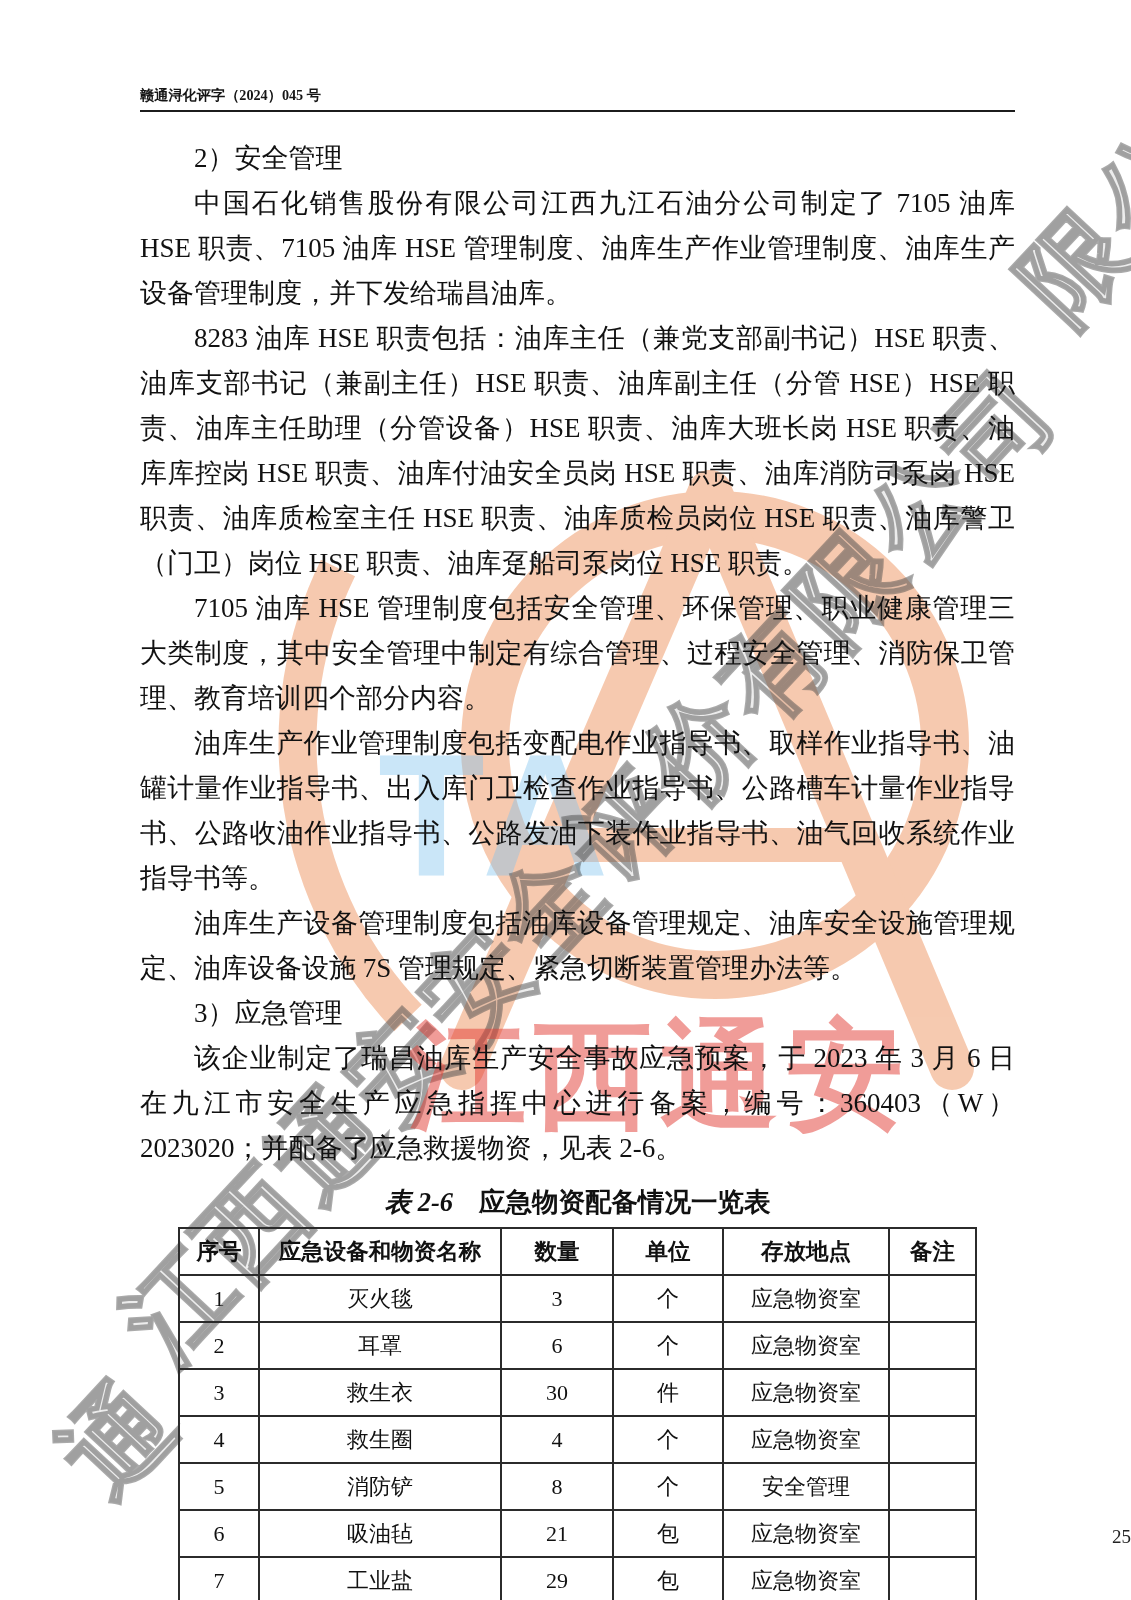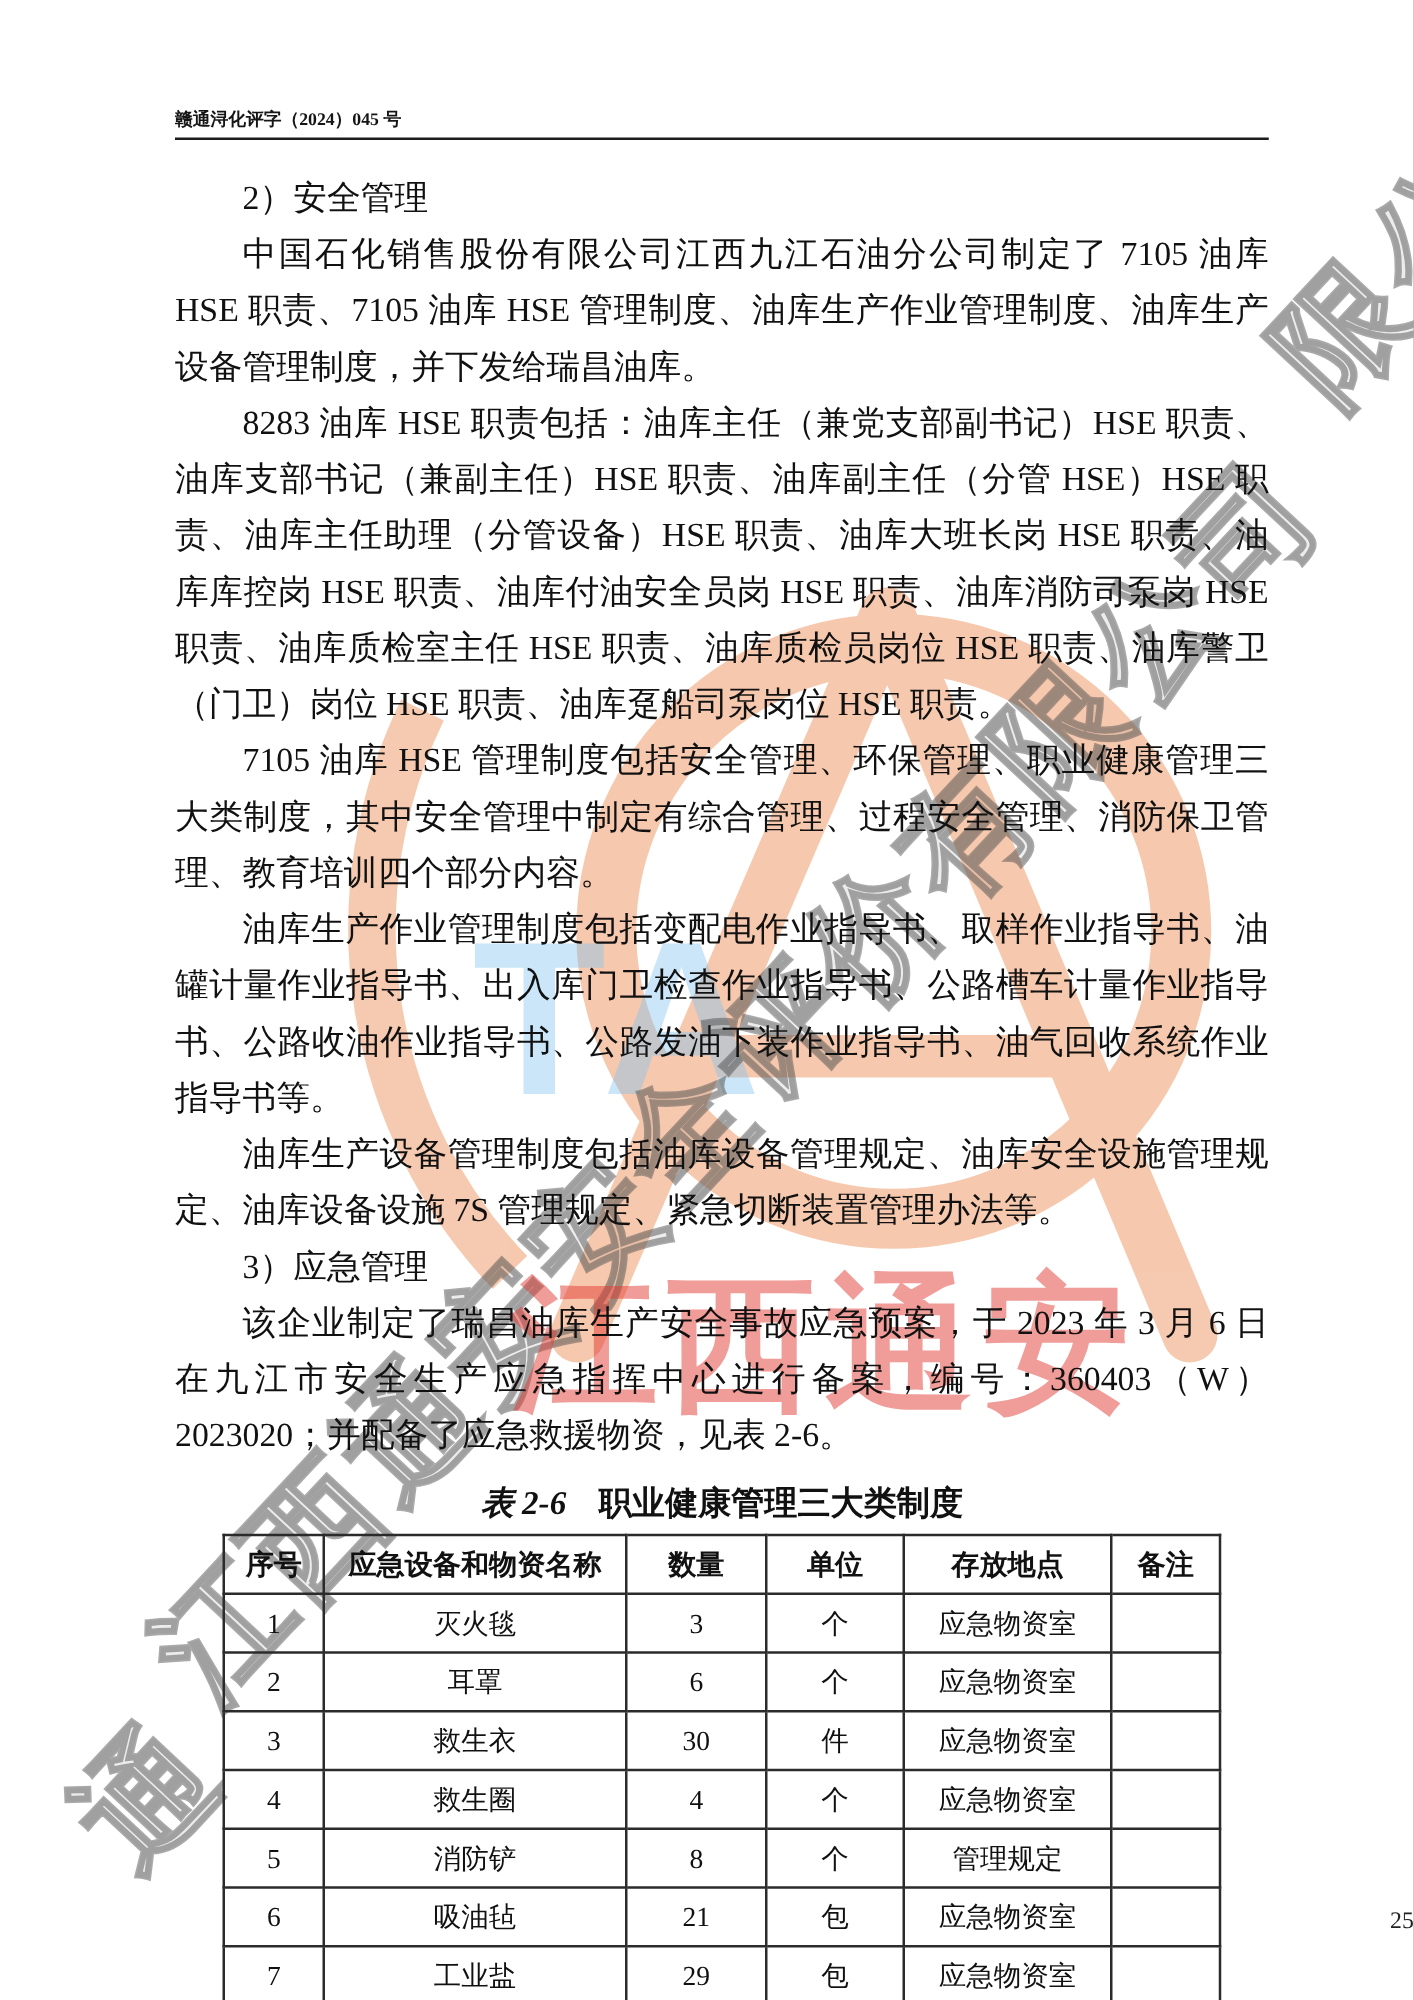--- a/index.html
+++ b/index.html
@@ -94,21 +94,21 @@
       <p class="heading">2）安全管理</p>
       <p>中国石化销售股份有限公司江西九江石油分公司制定了 7105 油库 HSE 职责、7105 油库 HSE 管理制度、油库生产作业管理制度、油库生产设备管理制度，并下发给瑞昌油库。</p>
       <p>8283 油库 HSE 职责包括：油库主任（兼党支部副书记）HSE 职责、油库支部书记（兼副主任）HSE 职责、油库副主任（分管 HSE）HSE 职责、油库主任助理（分管设备）HSE 职责、油库大班长岗 HSE 职责、油库库控岗 HSE 职责、油库付油安全员岗 HSE 职责、油库消防司泵岗 HSE 职责、油库质检室主任 HSE 职责、油库质检员岗位 HSE 职责、油库警卫（门卫）岗位 HSE 职责、油库趸船司泵岗位 HSE 职责。</p>
       <p>7105 油库 HSE 管理制度包括安全管理、环保管理、职业健康管理三大类制度，其中安全管理中制定有综合管理、过程安全管理、消防保卫管理、教育培训四个部分内容。</p>
       <p>油库生产作业管理制度包括变配电作业指导书、取样作业指导书、油罐计量作业指导书、出入库门卫检查作业指导书、公路槽车计量作业指导书、公路收油作业指导书、公路发油下装作业指导书、油气回收系统作业指导书等。</p>
       <p>油库生产设备管理制度包括油库设备管理规定、油库安全设施管理规定、油库设备设施 7S 管理规定、紧急切断装置管理办法等。</p>
       <p class="heading">3）应急管理</p>
       <p>该企业制定了瑞昌油库生产安全事故应急预案，于 2023 年 3 月 6 日在九江市安全生产应急指挥中心进行备案，编号：360403（W）2023020；并配备了应急救援物资，见表 2-6。</p>
 
       <div class="tbl-caption">
-        <span class="cap-label">表 2-6</span><span>职业健康管理三大类制度</span>
+        <span class="cap-label">表 2-6</span><span>应急物资配备情况一览表</span>
       </div>
 
       <table class="supplies">
         <colgroup>
           <col style="width:80px">
             <col style="width:242px">
             <col style="width:112px">
           <col style="width:110px">
             <col style="width:166px">
             <col style="width:87px">
@@ -154,21 +154,21 @@
             <td>4</td>
             <td>个</td>
             <td>应急物资室</td>
             <td></td>
           </tr>
           <tr>
             <td>5</td>
             <td>消防铲</td>
             <td>8</td>
             <td>个</td>
-            <td>管理规定</td>
+            <td>安全管理</td>
             <td></td>
           </tr>
           <tr>
             <td>6</td>
             <td>吸油毡</td>
             <td>21</td>
             <td>包</td>
             <td>应急物资室</td>
             <td></td>
           </tr>

